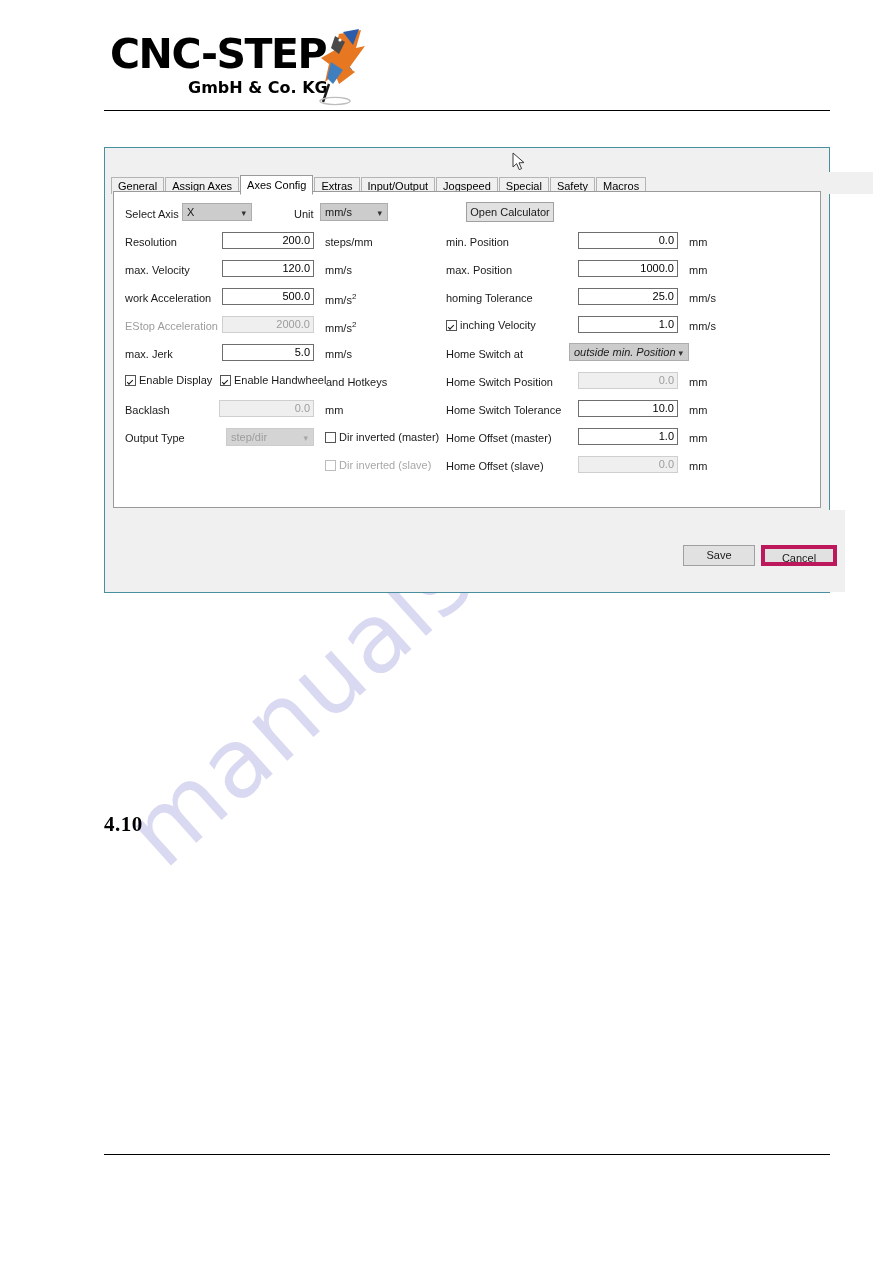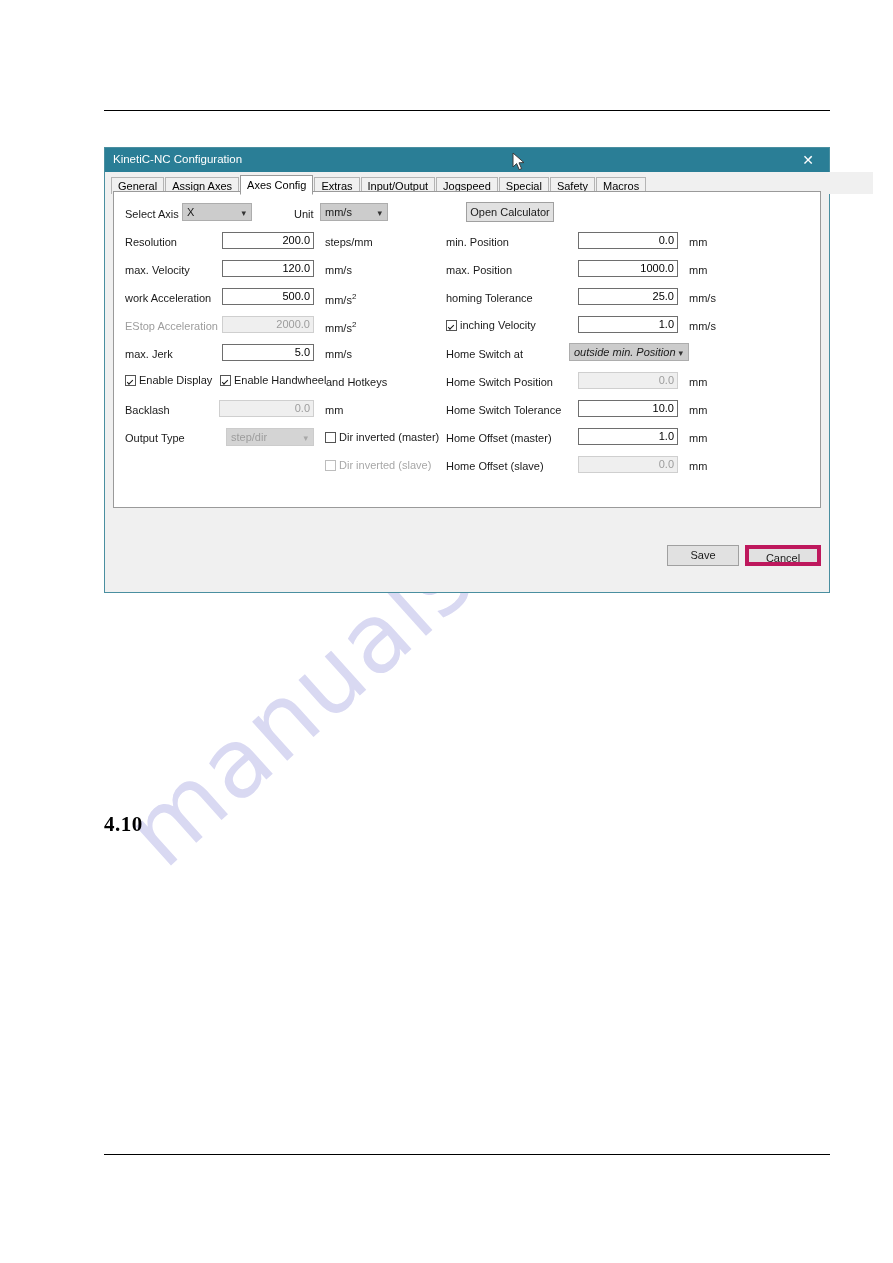--- a/index.html
+++ b/index.html
@@ -348,50 +348,62 @@
     border-bottom: 1.6px solid #111;
     transform: rotate(-45deg);
   }
   .cb.checked .box::after { display: block; }
   .cb.disabled { color: #a8a8a8; }
   .cb.disabled .box { border-color: #bdbdbd; }
 
   
   #dialog-footer {
     position: absolute;
-    left: 0;
+    left: 16px;
     bottom: 0;
     width: 724px;
     height: 82px;
     background: #f0f0f0;
   }
   #btn-save { right: 90px; bottom: 26px; width: 72px; height: 21px; line-height: 19px; position: absolute;
     background:#e1e1e1; border:1px solid #a0a0a0; box-sizing:border-box; font-size:11px; text-align:center;
     font-family:"Liberation Sans", sans-serif; color:#1a1a1a;}
   #btn-cancel { right: 8px; bottom: 26px; width: 76px; height: 21px; line-height: 19px; position: absolute;
     background:#e1e1e1; border:4px solid #be185d; box-sizing:border-box; font-size:11px; text-align:center;
     font-family:"Liberation Sans", sans-serif; color:#1a1a1a;}
 </style>
 </head>
 <body>
 
 <div id="watermark">
   <div class="wm-text">manualshive.com</div>
 </div>
 
 <div id="doc-header">
+  <div id="logo">
+    <div class="logo-main">CNC-STEP</div>
+    <div class="logo-sub">GmbH &amp; Co. KG</div>
+    <div class="logo-reg">®</div>
+    <div class="logo-bird">
+      <svg width="58" height="78" viewBox="0 0 58 78">
+        <path d="M30 6 L52 2 L47 20 L56 18 L40 40 L46 44 L30 56 L26 46 L16 54 L20 36 L12 30 L26 22 Z" fill="#e87722"></path>
+        <path d="M34 4 L50 1 L44 17 Z" fill="#2a5caa"></path>
+        <path d="M22 34 L34 42 L24 56 L18 50 Z" fill="#3f7fbf"></path>
+        <path d="M26 8 L36 14 L30 26 L22 20 Z" fill="#4a4a4a"></path>
+        <path d="M20 56 L14 74" stroke="#1a1a1a" stroke-width="2.4" fill="none"></path>
+        <ellipse cx="26" cy="73" rx="15" ry="3.6" fill="none" stroke="#bdbdbd" stroke-width="1.4"></ellipse>
+        <circle cx="31" cy="12" r="1.6" fill="#ffffff"></circle>
+      </svg>
+    </div>
+  </div>
   <div id="header-rule"></div>
 </div>
 
 <div id="dialog">
 
-  <div id="titlebar">
-    <div class="title-text">KinetiC-NC Configuration</div>
-    <div class="close-btn">✕</div>
-  </div>
 
   <div id="tabstrip">
     <div class="tabs-row">
       <div class="tab">General</div>
       <div class="tab">Assign Axes</div>
       <div class="tab selected">Axes Config</div>
       <div class="tab">Extras</div>
       <div class="tab">Input/Output</div>
       <div class="tab">Jogspeed</div>
       <div class="tab">Special</div>

